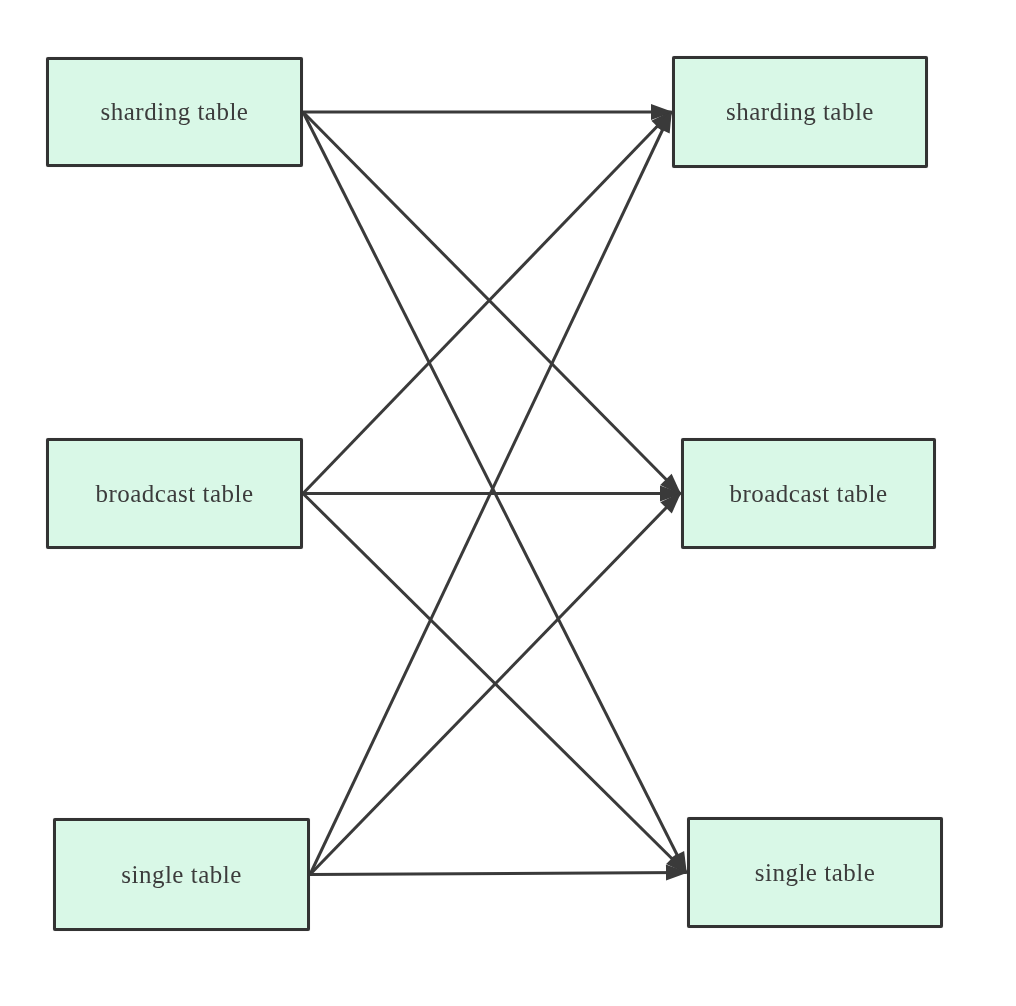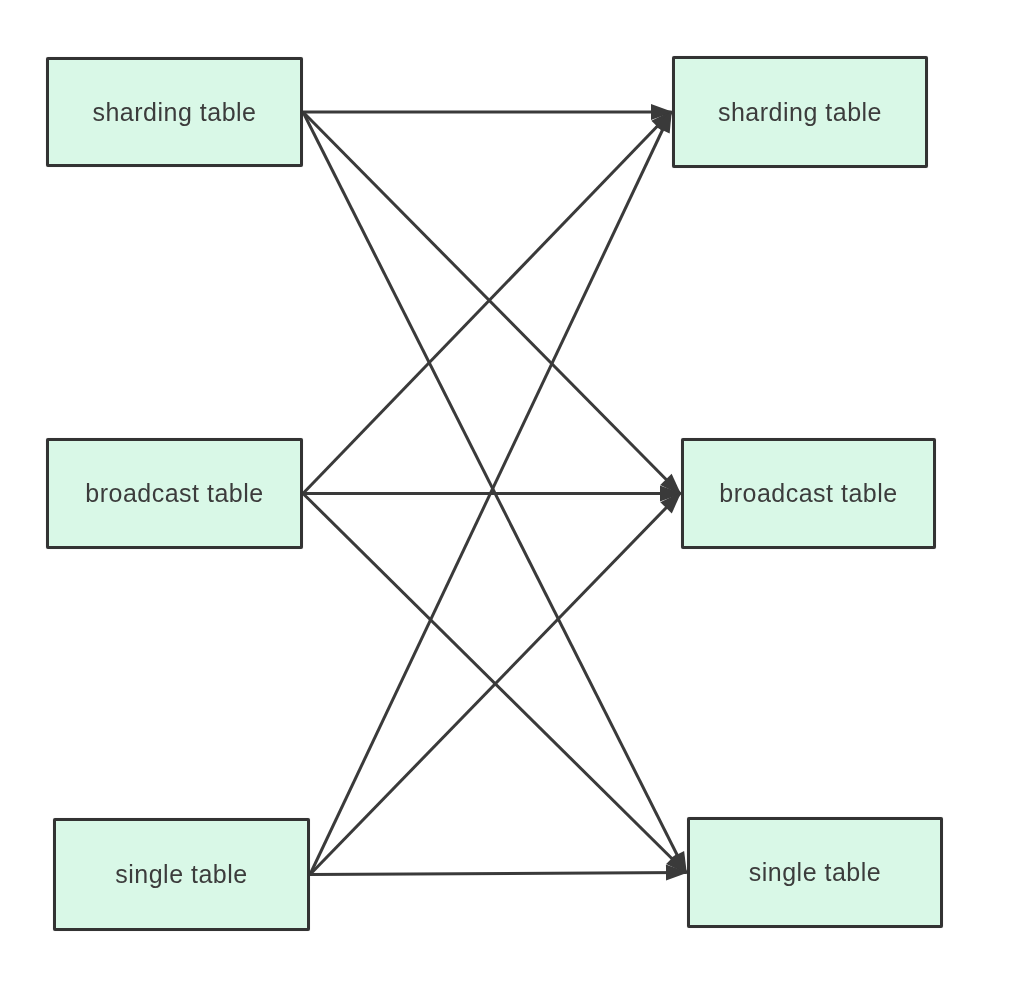--- a/index.html
+++ b/index.html
@@ -14,20 +14,21 @@
     padding: 0;
     background: var(--bg-color);
     font-family: "Liberation Sans", "DejaVu Sans", sans-serif;
   }
   .canvas {
     position: relative;
     width: 1016px;
     height: 992px;
     background: var(--bg-color);
     overflow: hidden;
+    font-family: Liberation Serif, serif;
   }
   .edges-layer {
     position: absolute;
     left: 0; top: 0;
     width: 1016px;
     height: 1006px;
     pointer-events: none;
   }
   .edges-layer line {
     stroke: var(--edge-color);

